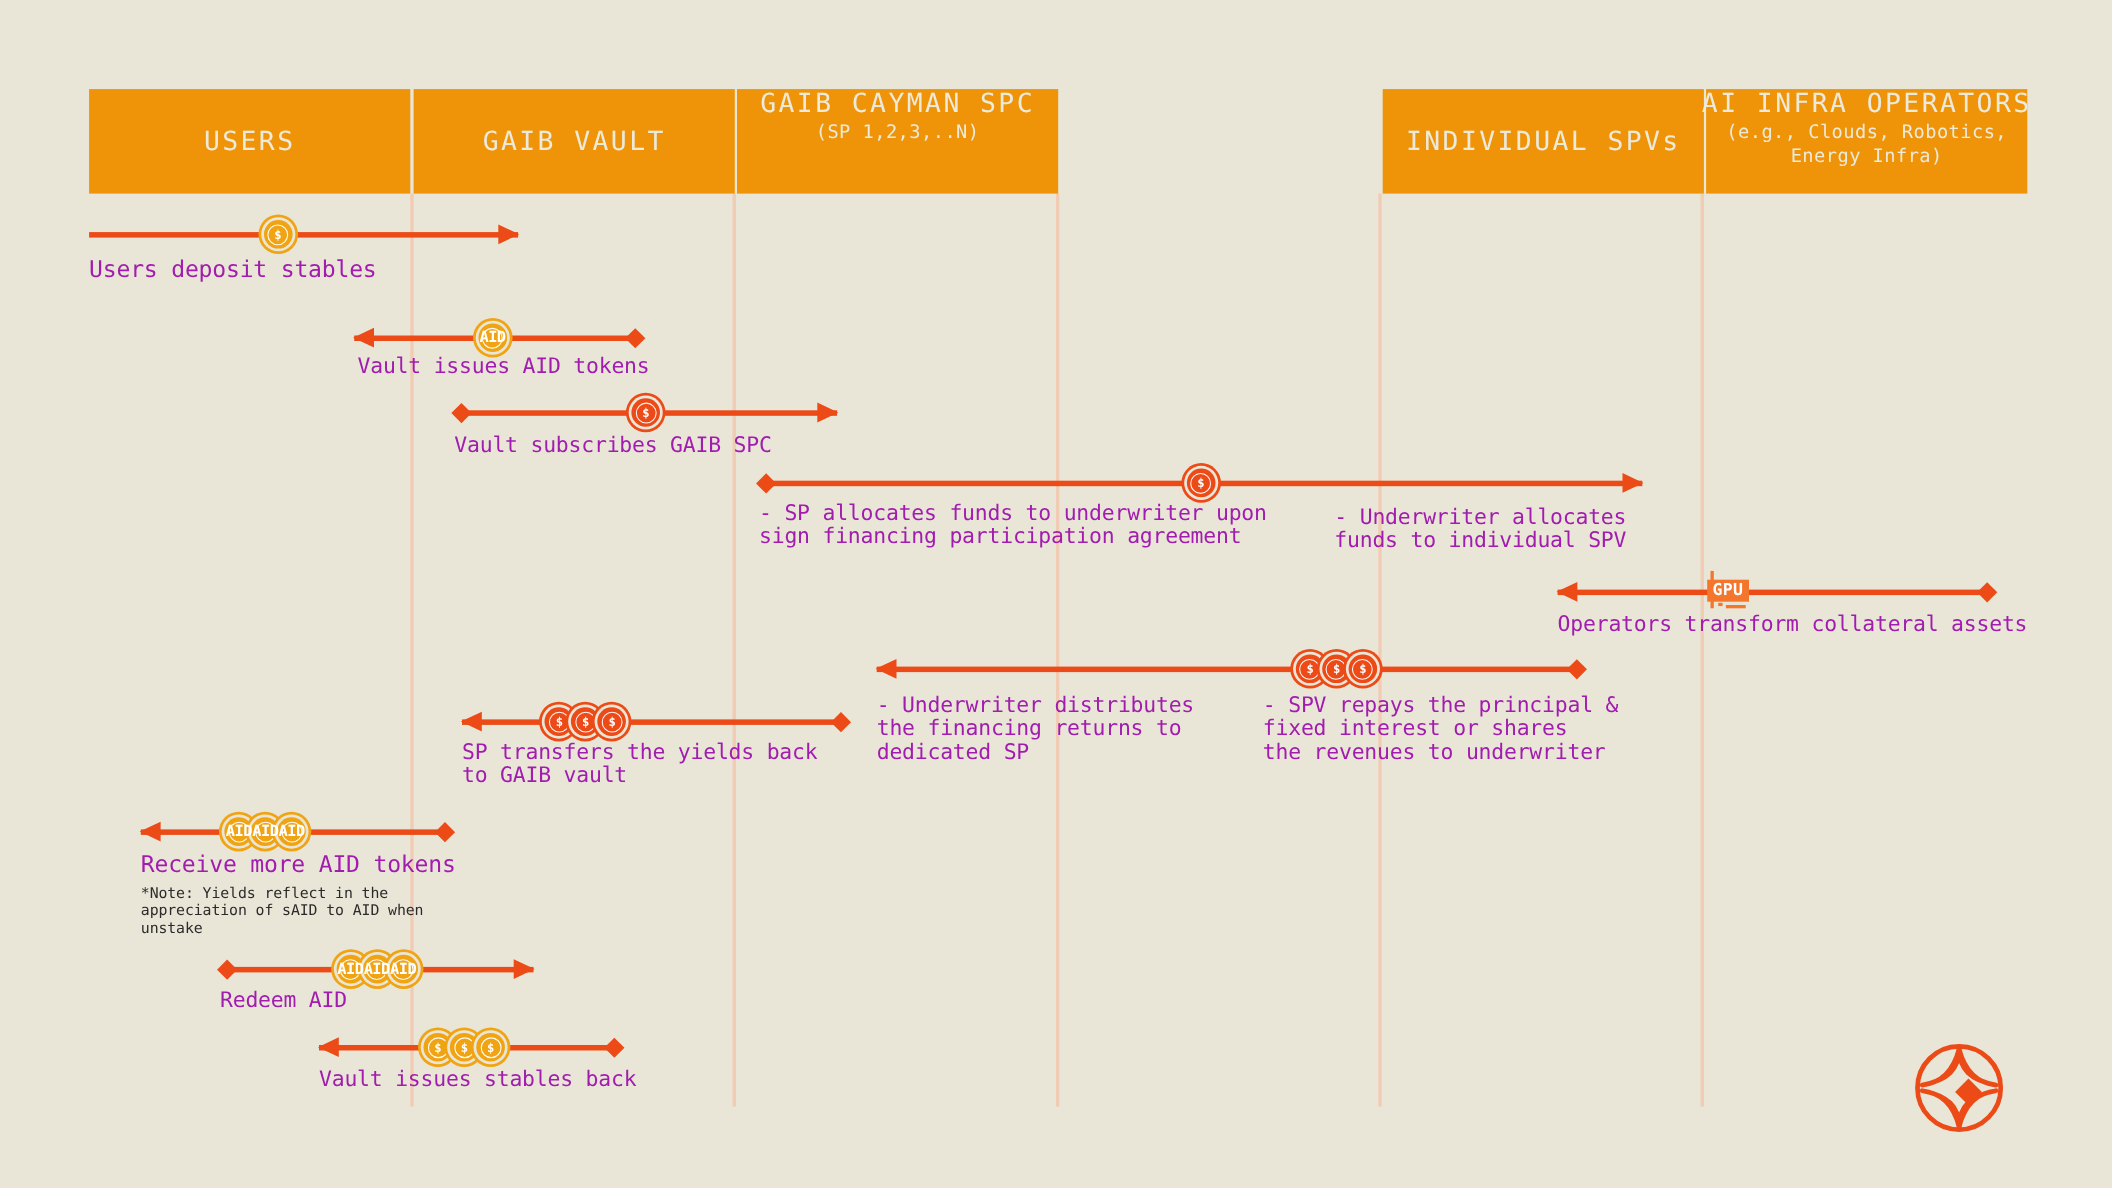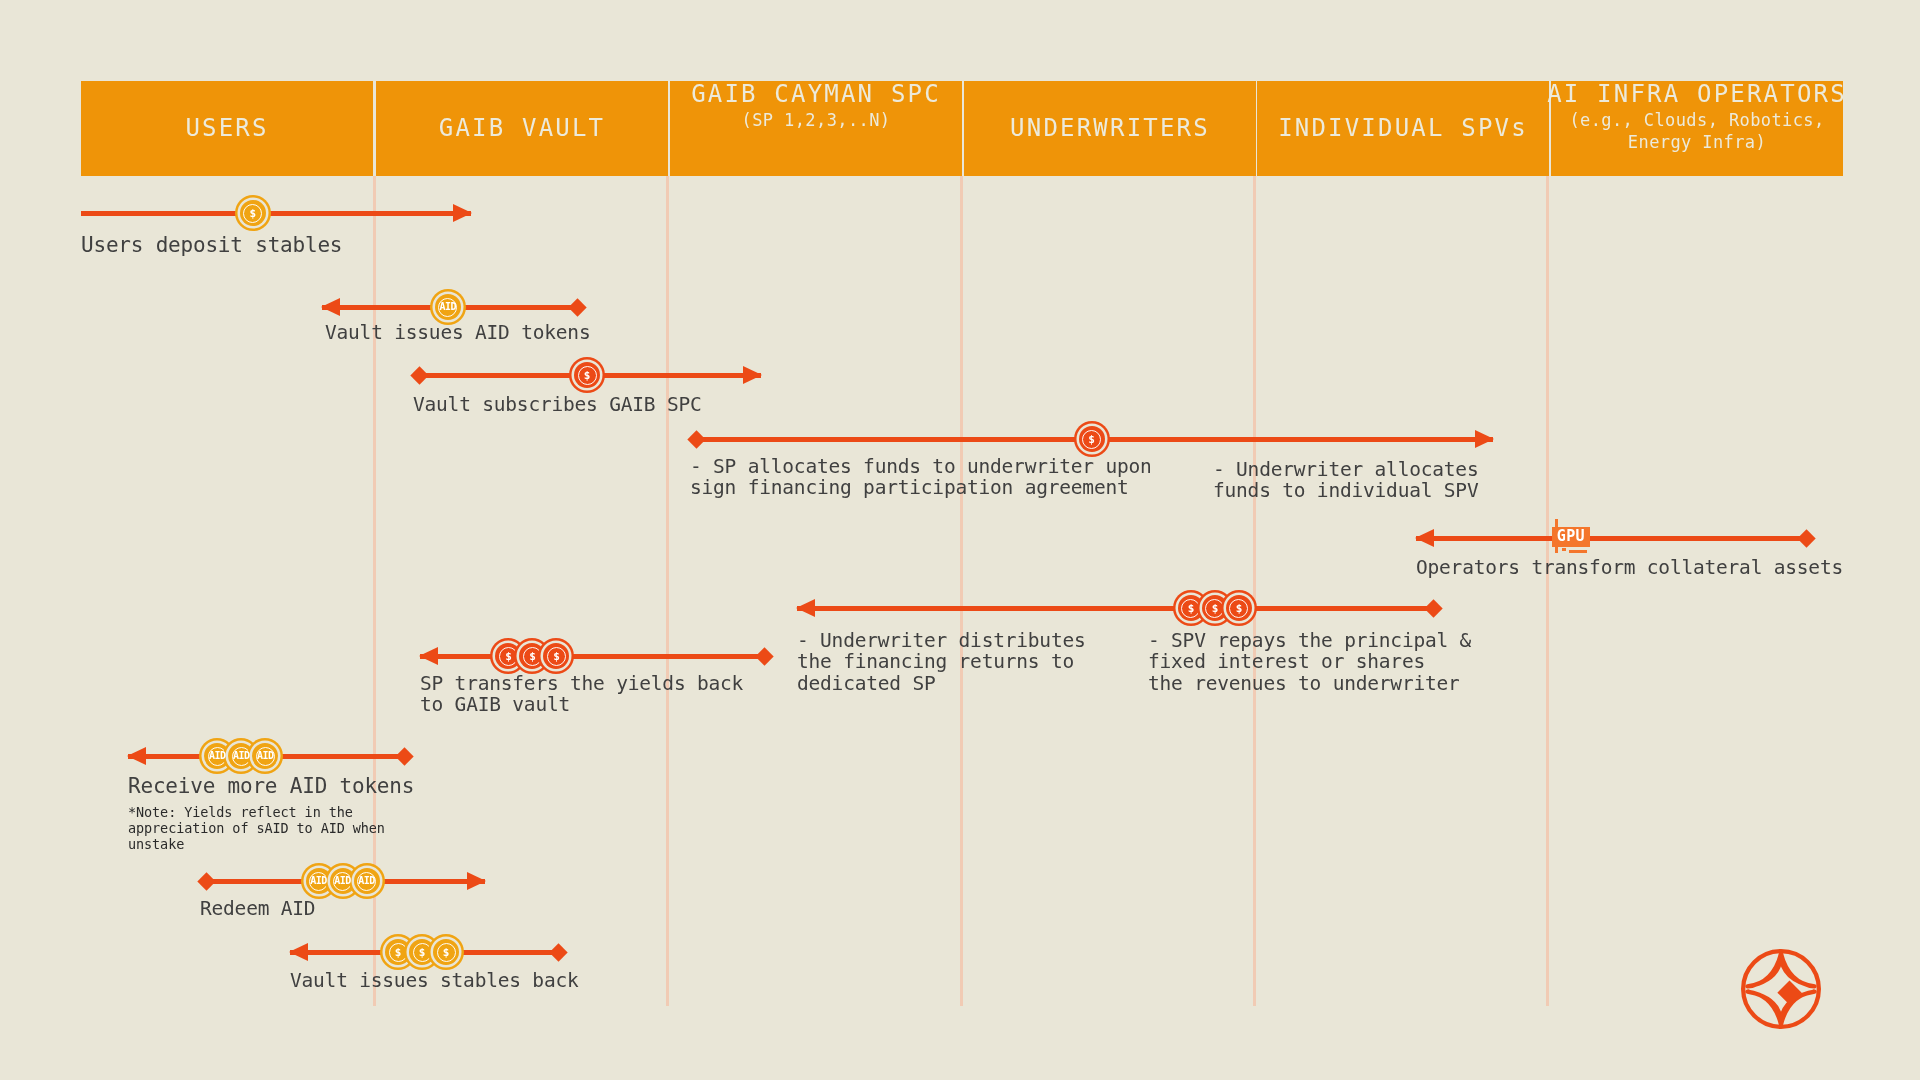--- a/index.html
+++ b/index.html
@@ -74,40 +74,40 @@
   }
   .coin.gold {
     background:#f0a413;
     box-shadow:0 0 0 2.5px #e9e6d7, 0 0 0 5px #f0a413;
   }
   .coin .ring {
     position:absolute; inset:3.5px; border-radius:50%;
     border:1.8px solid #fff; opacity:.95;
   }
   .coin .sym { position:relative; z-index:2; }
-  .coin.aid .sym { font-size:10px; letter-spacing:-.5px; }
+  .coin.aid .sym { font-size:14px; letter-spacing:-.5px; }
 
   
   .gpu {
     position:absolute; top:-8px; transform:translateX(-50%);
     width:46px; height:36px;
     display:flex; align-items:center; justify-content:flex-start;
   }
   .gpu .chip {
     background:#f4762c; color:#fff; font-size:15px; font-weight:bold;
     letter-spacing:.3px; padding:2px 5px 3px; line-height:1;
     position:relative; z-index:3;
   }
   .gpu .pin {
     position:absolute; background:#f4762c; z-index:2;
   }
 
   
   .label {
-    position:absolute; color:#404040;
+    position:absolute; color:#a21caf;
     font-size:19.5px; line-height:1.09; white-space:pre-line;
     letter-spacing:-.2px;
   }
   .label.big { font-size:21px; }
   .note {
     position:absolute; color:#2b2b2b; font-size:13.5px;
     line-height:1.18; white-space:pre-line; letter-spacing:-.1px;
   }
 
   
@@ -130,23 +130,20 @@
 
   <div class="hdr" style="left:376px;width:292px">
     <div class="t1">GAIB VAULT</div>
   </div>
 
   <div class="hdr has-sub" style="left:670px;width:292px">
     <div class="t1">GAIB CAYMAN SPC</div>
     <div class="t2">(SP 1,2,3,..N)</div>
   </div>
 
-  <div class="hdr" style="left:964px;width:292px">
-    <div class="t1">UNDERWRITERS</div>
-  </div>
 
   <div class="hdr" style="left:1257px;width:292px">
     <div class="t1">INDIVIDUAL SPVs</div>
   </div>
 
   <div class="hdr has-sub" style="left:1551px;width:292px">
     <div class="t1">AI INFRA OPERATORS</div>
     <div class="t2">(e.g., Clouds, Robotics,
 Energy Infra)</div>
   </div>

